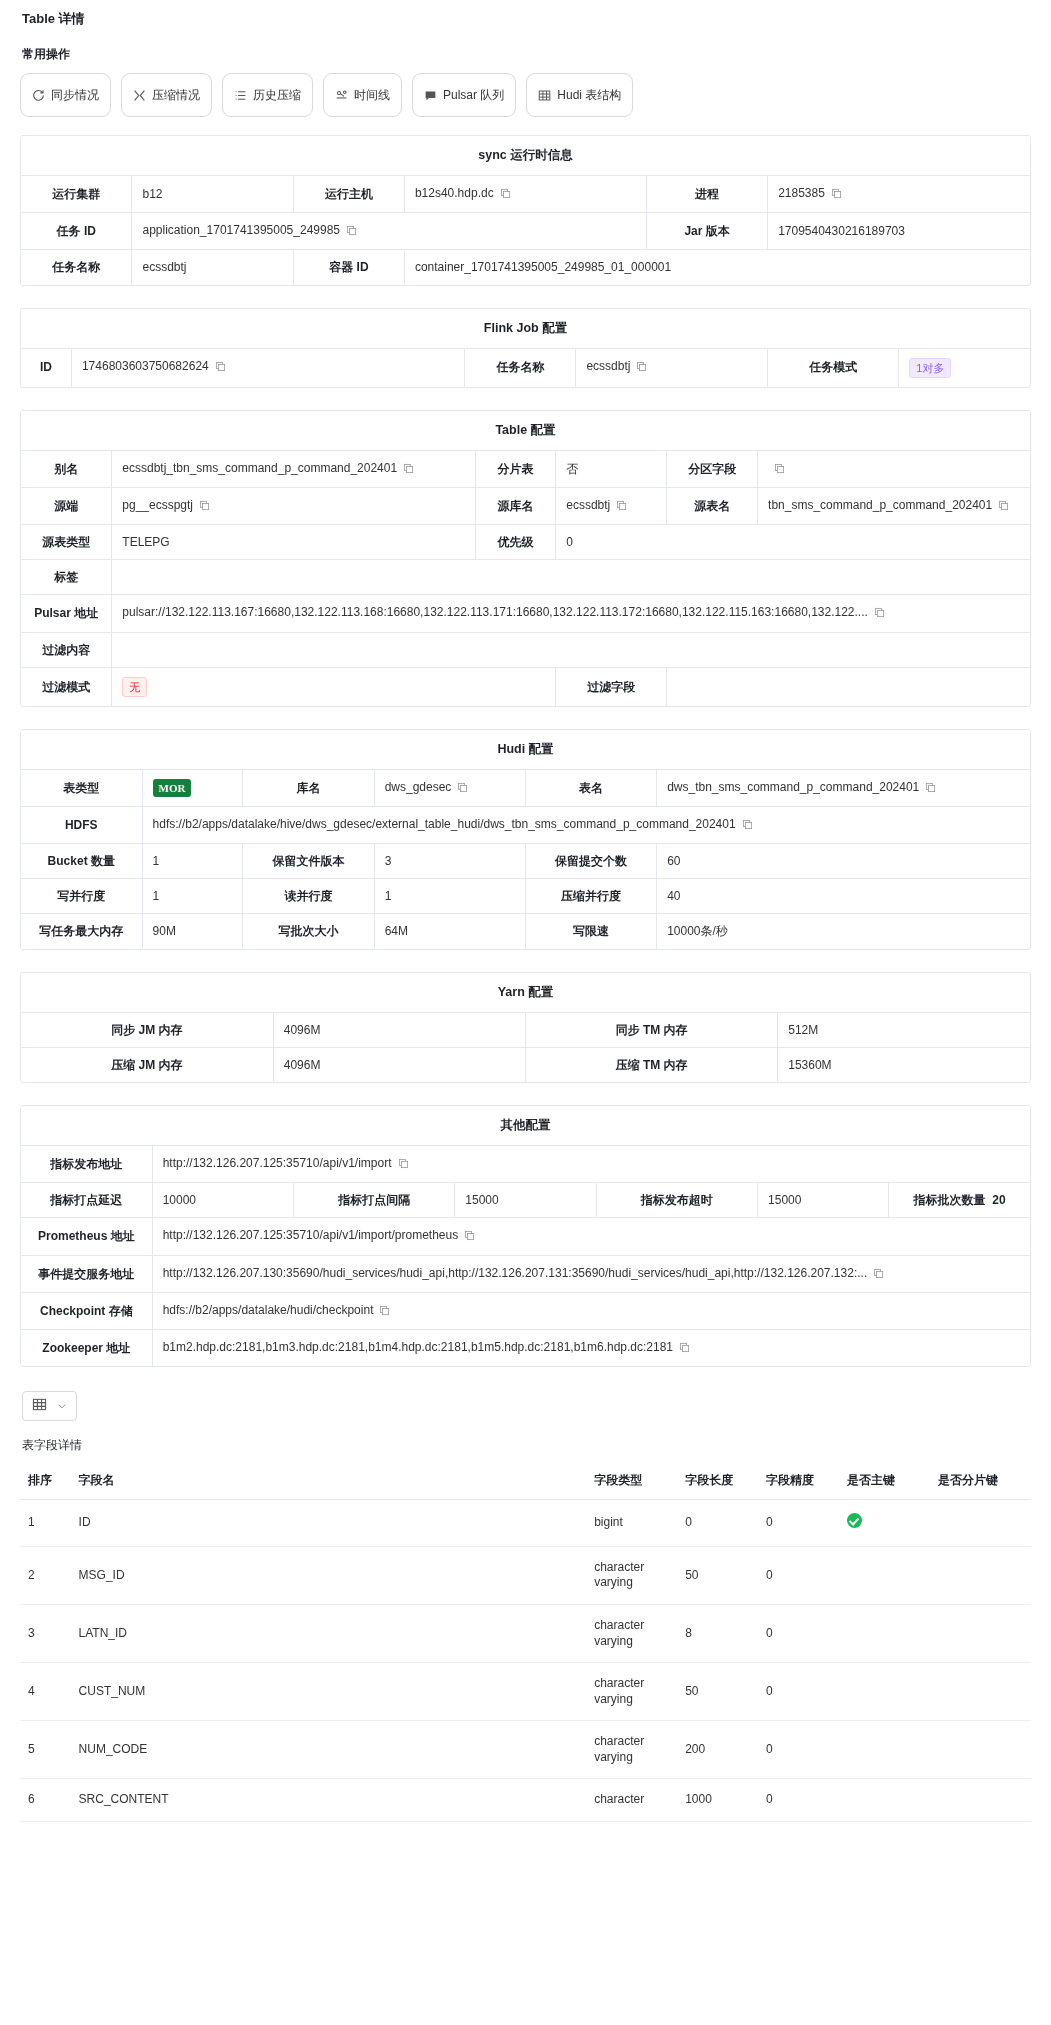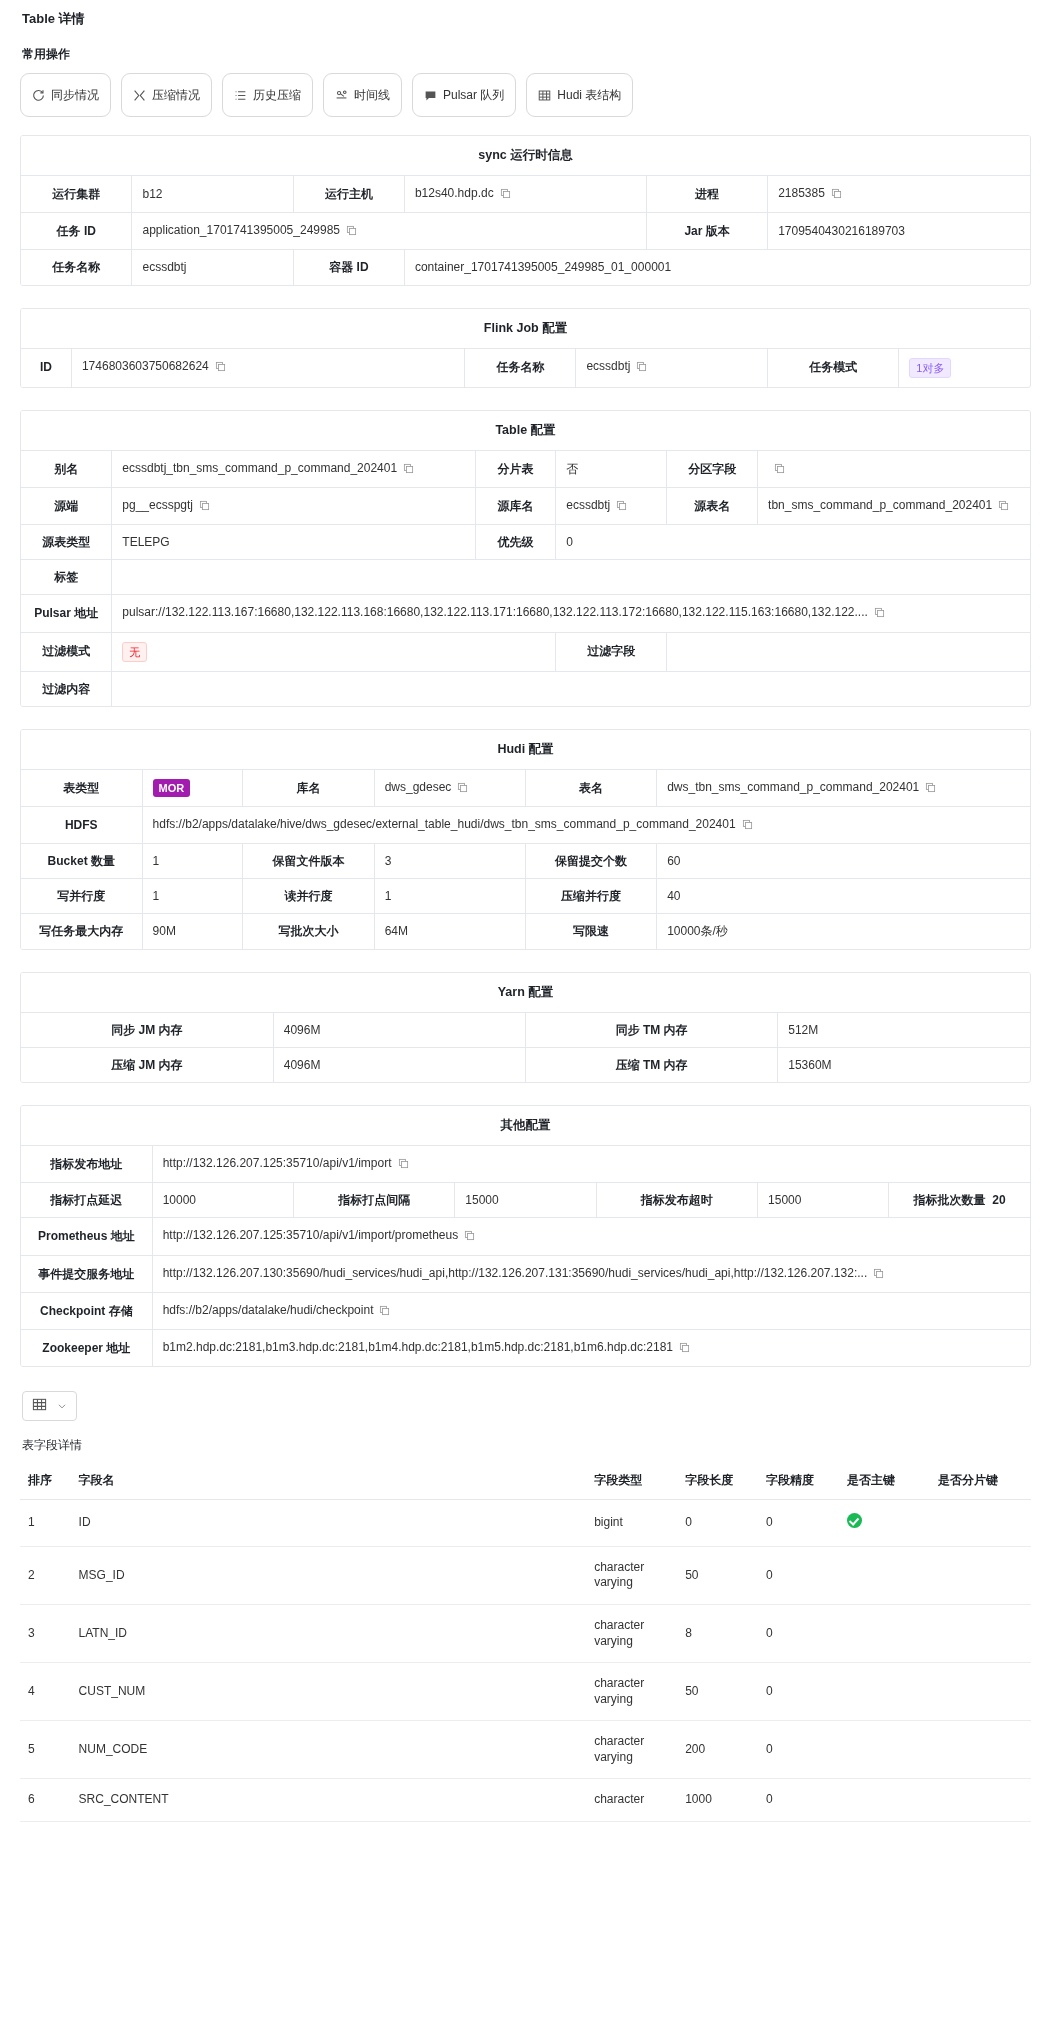--- a/index.html
+++ b/index.html
@@ -100,21 +100,21 @@
 
   .tag {
     display: inline-block;
     font-size: 11px;
     line-height: 16px;
     padding: 1px 6px;
     border-radius: 3px;
   }
   .tag-purple { background: #f0e9ff; color: #8a5cf6; border: 1px solid #e3d7ff; }
   .tag-red { background: #fff1f0; color: #f5222d; border: 1px solid #ffccc7; }
-  .tag-blue { background: #a21caf; color: #fff; font-weight: bold; }
+  .tag-blue { background: #15803d; color: #fff; font-weight: bold; font-family: Liberation Serif, serif; }
 
   
   .grid-btn-row { margin: 24px 0 16px 2px; }
   .grid-btn {
     display: inline-flex;
     align-items: center;
     gap: 10px;
     height: 30px;
     padding: 0 9px;
     border: 1px solid #d9d9d9;
@@ -389,28 +389,28 @@
       <tr>
         <td class="k">Pulsar 地址</td>
         <td class="v" colspan="5"><span>pulsar://132.122.113.167:16680,132.122.113.168:16680,132.122.113.171:16680,132.122.113.172:16680,132.122.115.163:16680,132.122....</span><span class="copy-ic"><svg width="11" height="11" viewBox="0 0 16 16">
                   <g fill="none" stroke="#777" stroke-width="1.2">
                     <rect x="2" y="2" width="9" height="9"></rect>
                     <rect x="5" y="5" width="9" height="9" fill="#fff"></rect>
                   </g>
                 </svg></span></td>
       </tr>
       <tr>
+        <td class="k">过滤内容</td>
+        <td class="v" colspan="5"></td>
+      </tr>
+      <tr>
         <td class="k">过滤模式</td>
         <td class="v" colspan="2"><span class="tag tag-red">无</span></td>
         <td class="k">过滤字段</td>
         <td class="v" colspan="2"></td>
-      </tr>
-      <tr>
-        <td class="k">过滤内容</td>
-        <td class="v" colspan="5"></td>
       </tr>
     </tbody>
       </table>
   </div>
 
   <div class="card">
     <div class="card-head">Hudi 配置</div>
     <table class="kv">
       <colgroup>
           <col style="width:12%">

